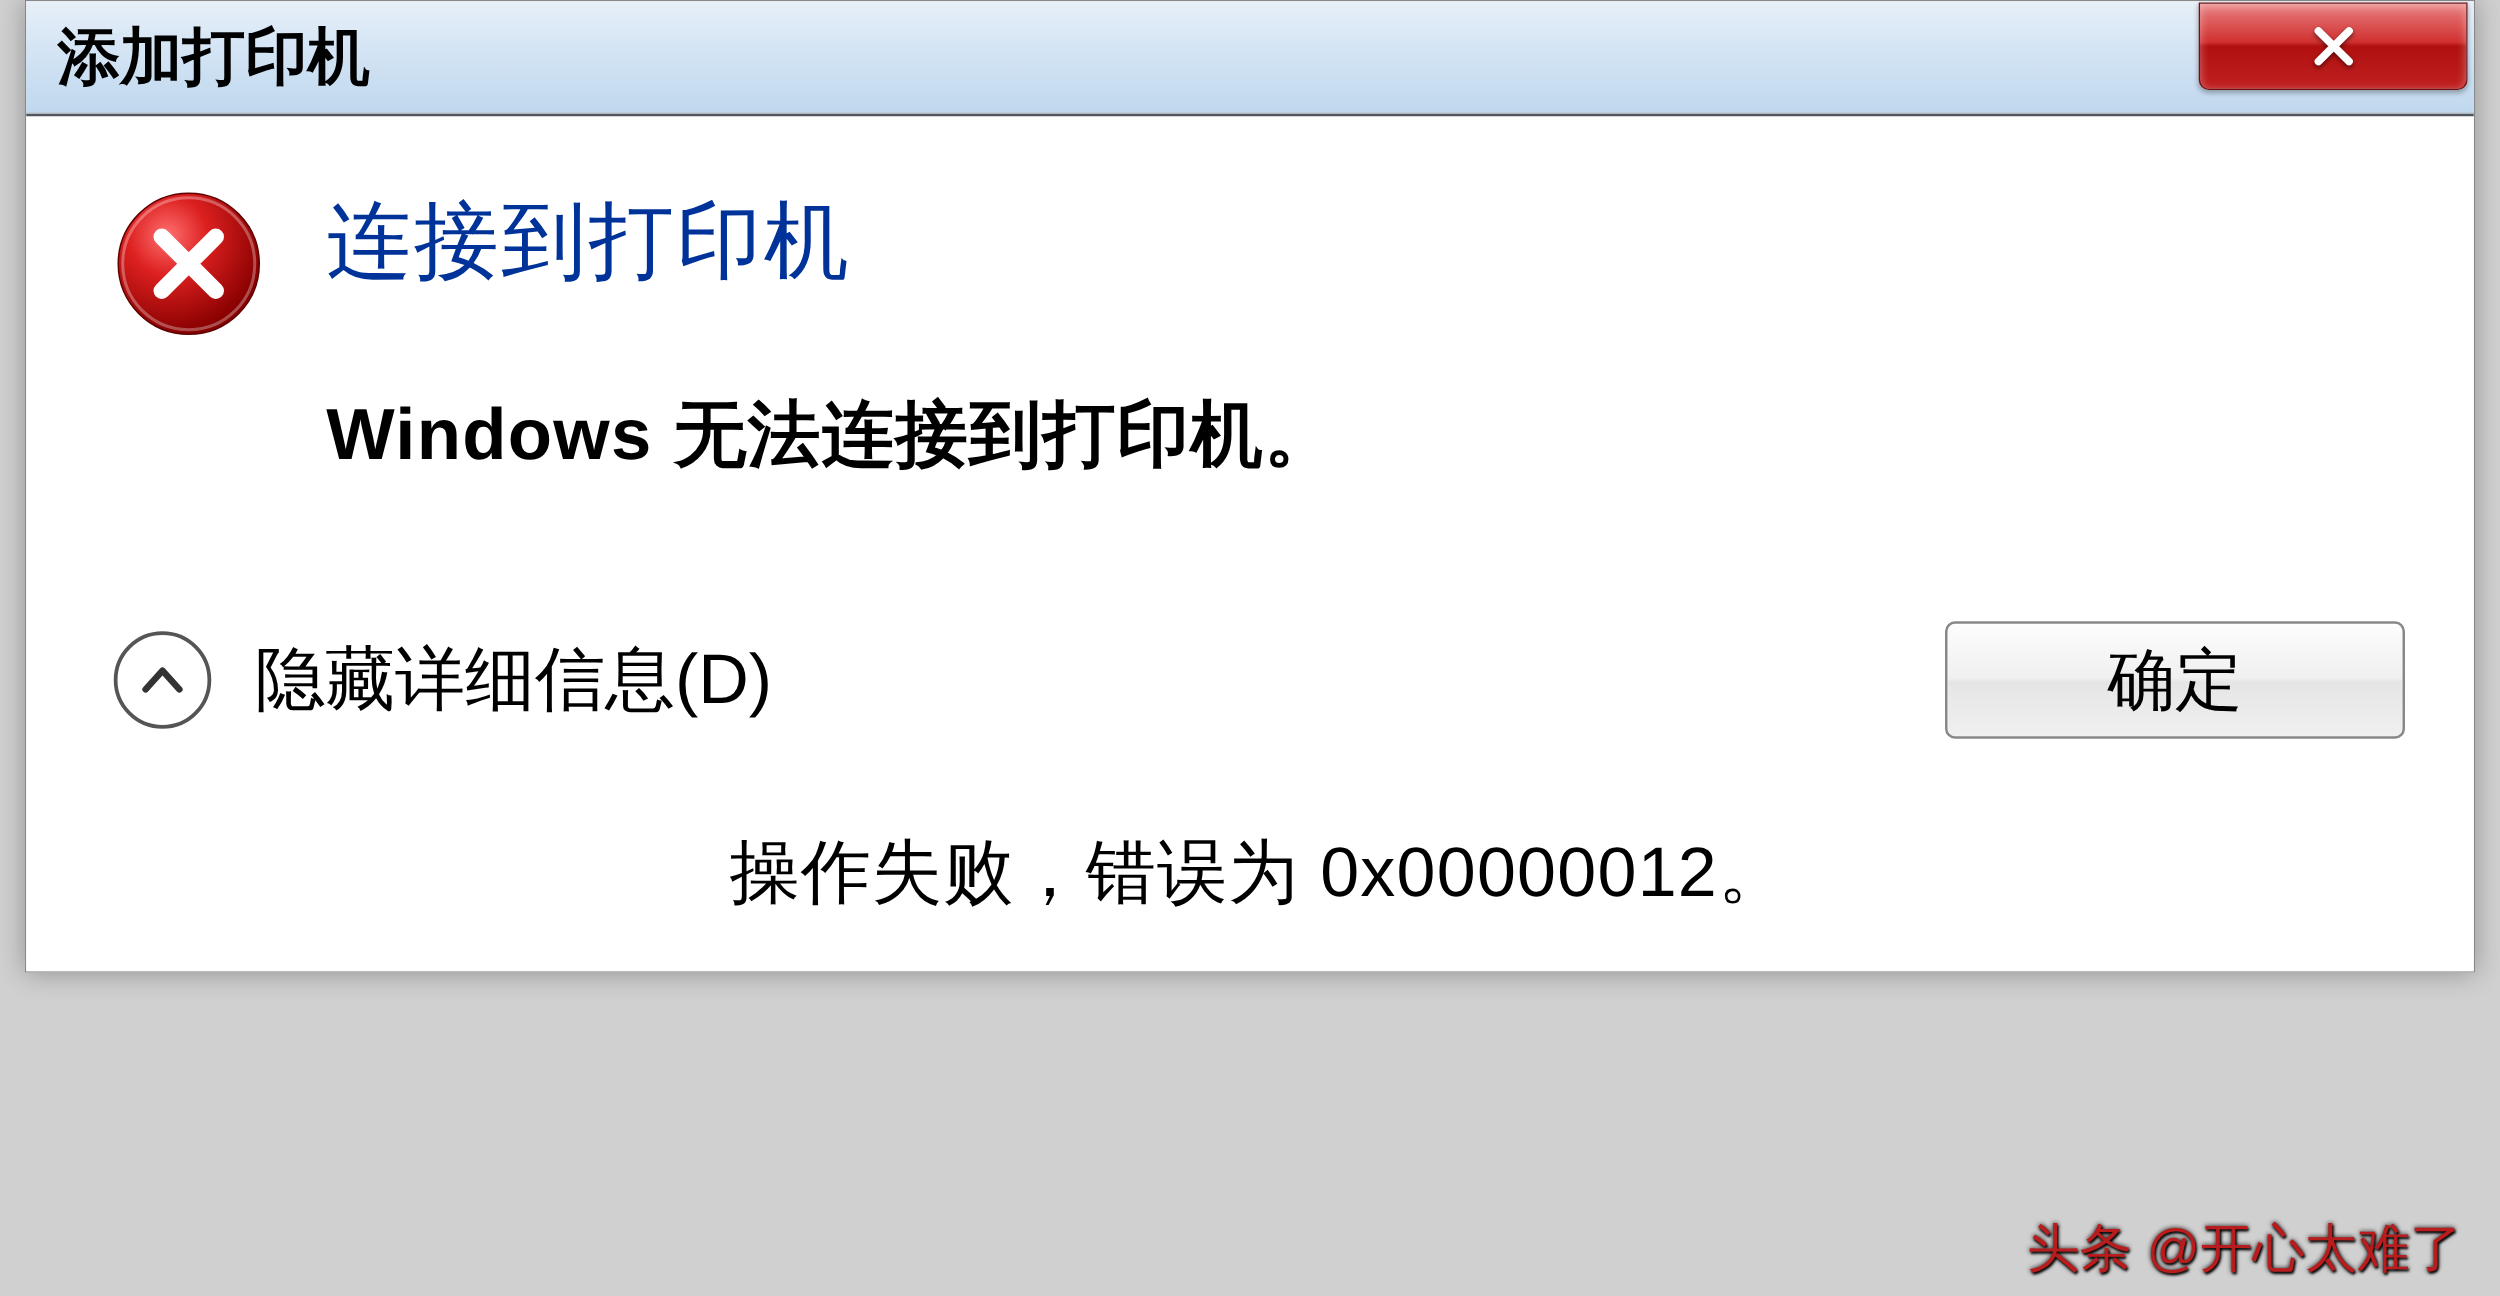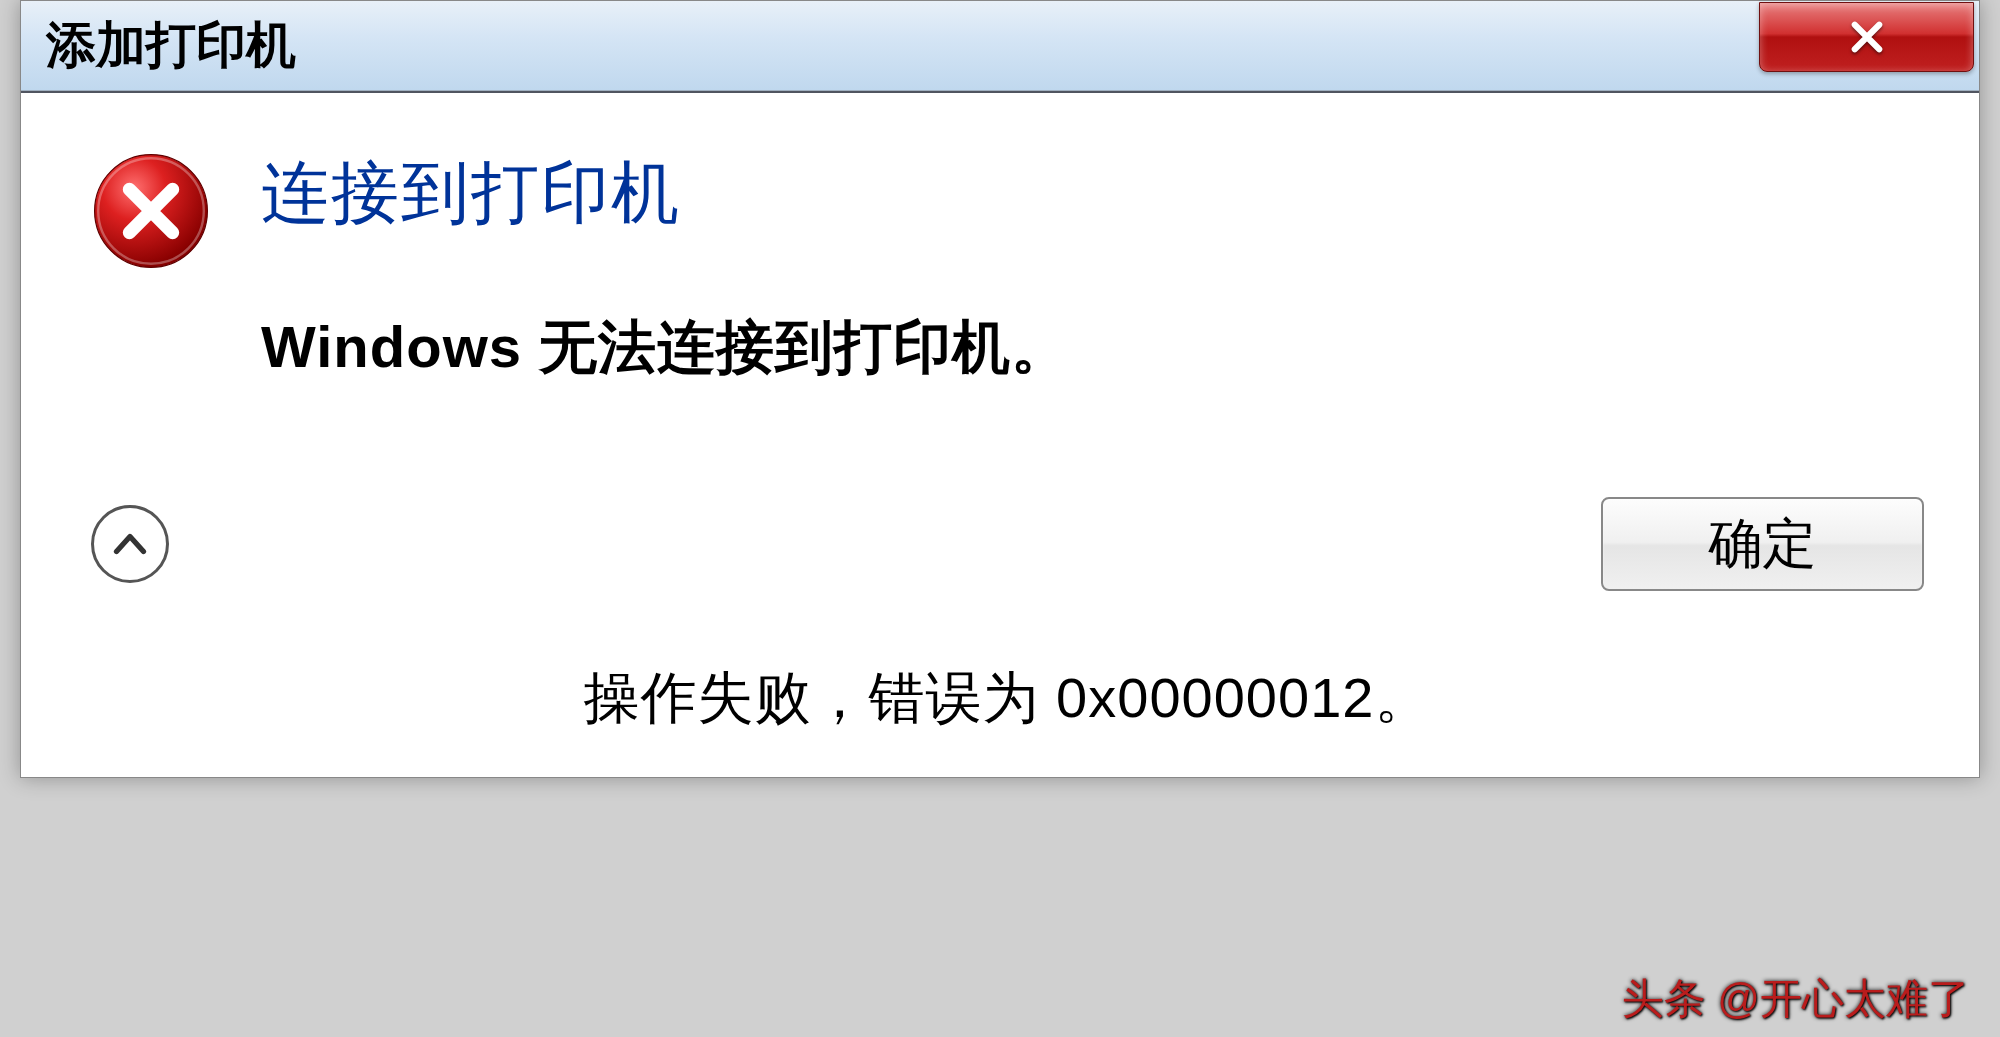--- a/index.html
+++ b/index.html
@@ -136,21 +136,21 @@
       width: 36px;
       height: 24px;
     }
 
     .details-label {
       font-size: 56px;
       color: #000;
     }
 
     .ok-button {
-      width: 323px;
+      width: 368px;
       height: 94px;
       background: linear-gradient(to bottom, #fdfdfd 0%, #f0f0f0 48%, #e5e5e5 52%, #f0f0f0 100%);
       border: 2px solid #888;
       border-radius: 8px;
       font-size: 54px;
       color: #000;
       cursor: pointer;
       font-family: inherit;
       box-shadow: inset 0 1px 2px rgba(255,255,255,0.8);
     }
@@ -210,20 +210,21 @@
       </div>
     </div>
 
     <div class="action-row">
       <div class="details-toggle">
         <span class="chevron-circle">
           <svg viewBox="0 0 24 16">
             <path d="M3 13 L12 3 L21 13" stroke="#333" stroke-width="3.5" fill="none" stroke-linecap="round" stroke-linejoin="round"></path>
           </svg>
         </span>
+        <span class="details-label">隐藏详细信息(D)</span>
       </div>
       <button class="ok-button">确定</button>
     </div>
 
     <div class="details-text">操作失败，错误为 0x00000012。</div>
 
   </div>
 </div>
 
 <div class="watermark">头条 @开心太难了</div>

